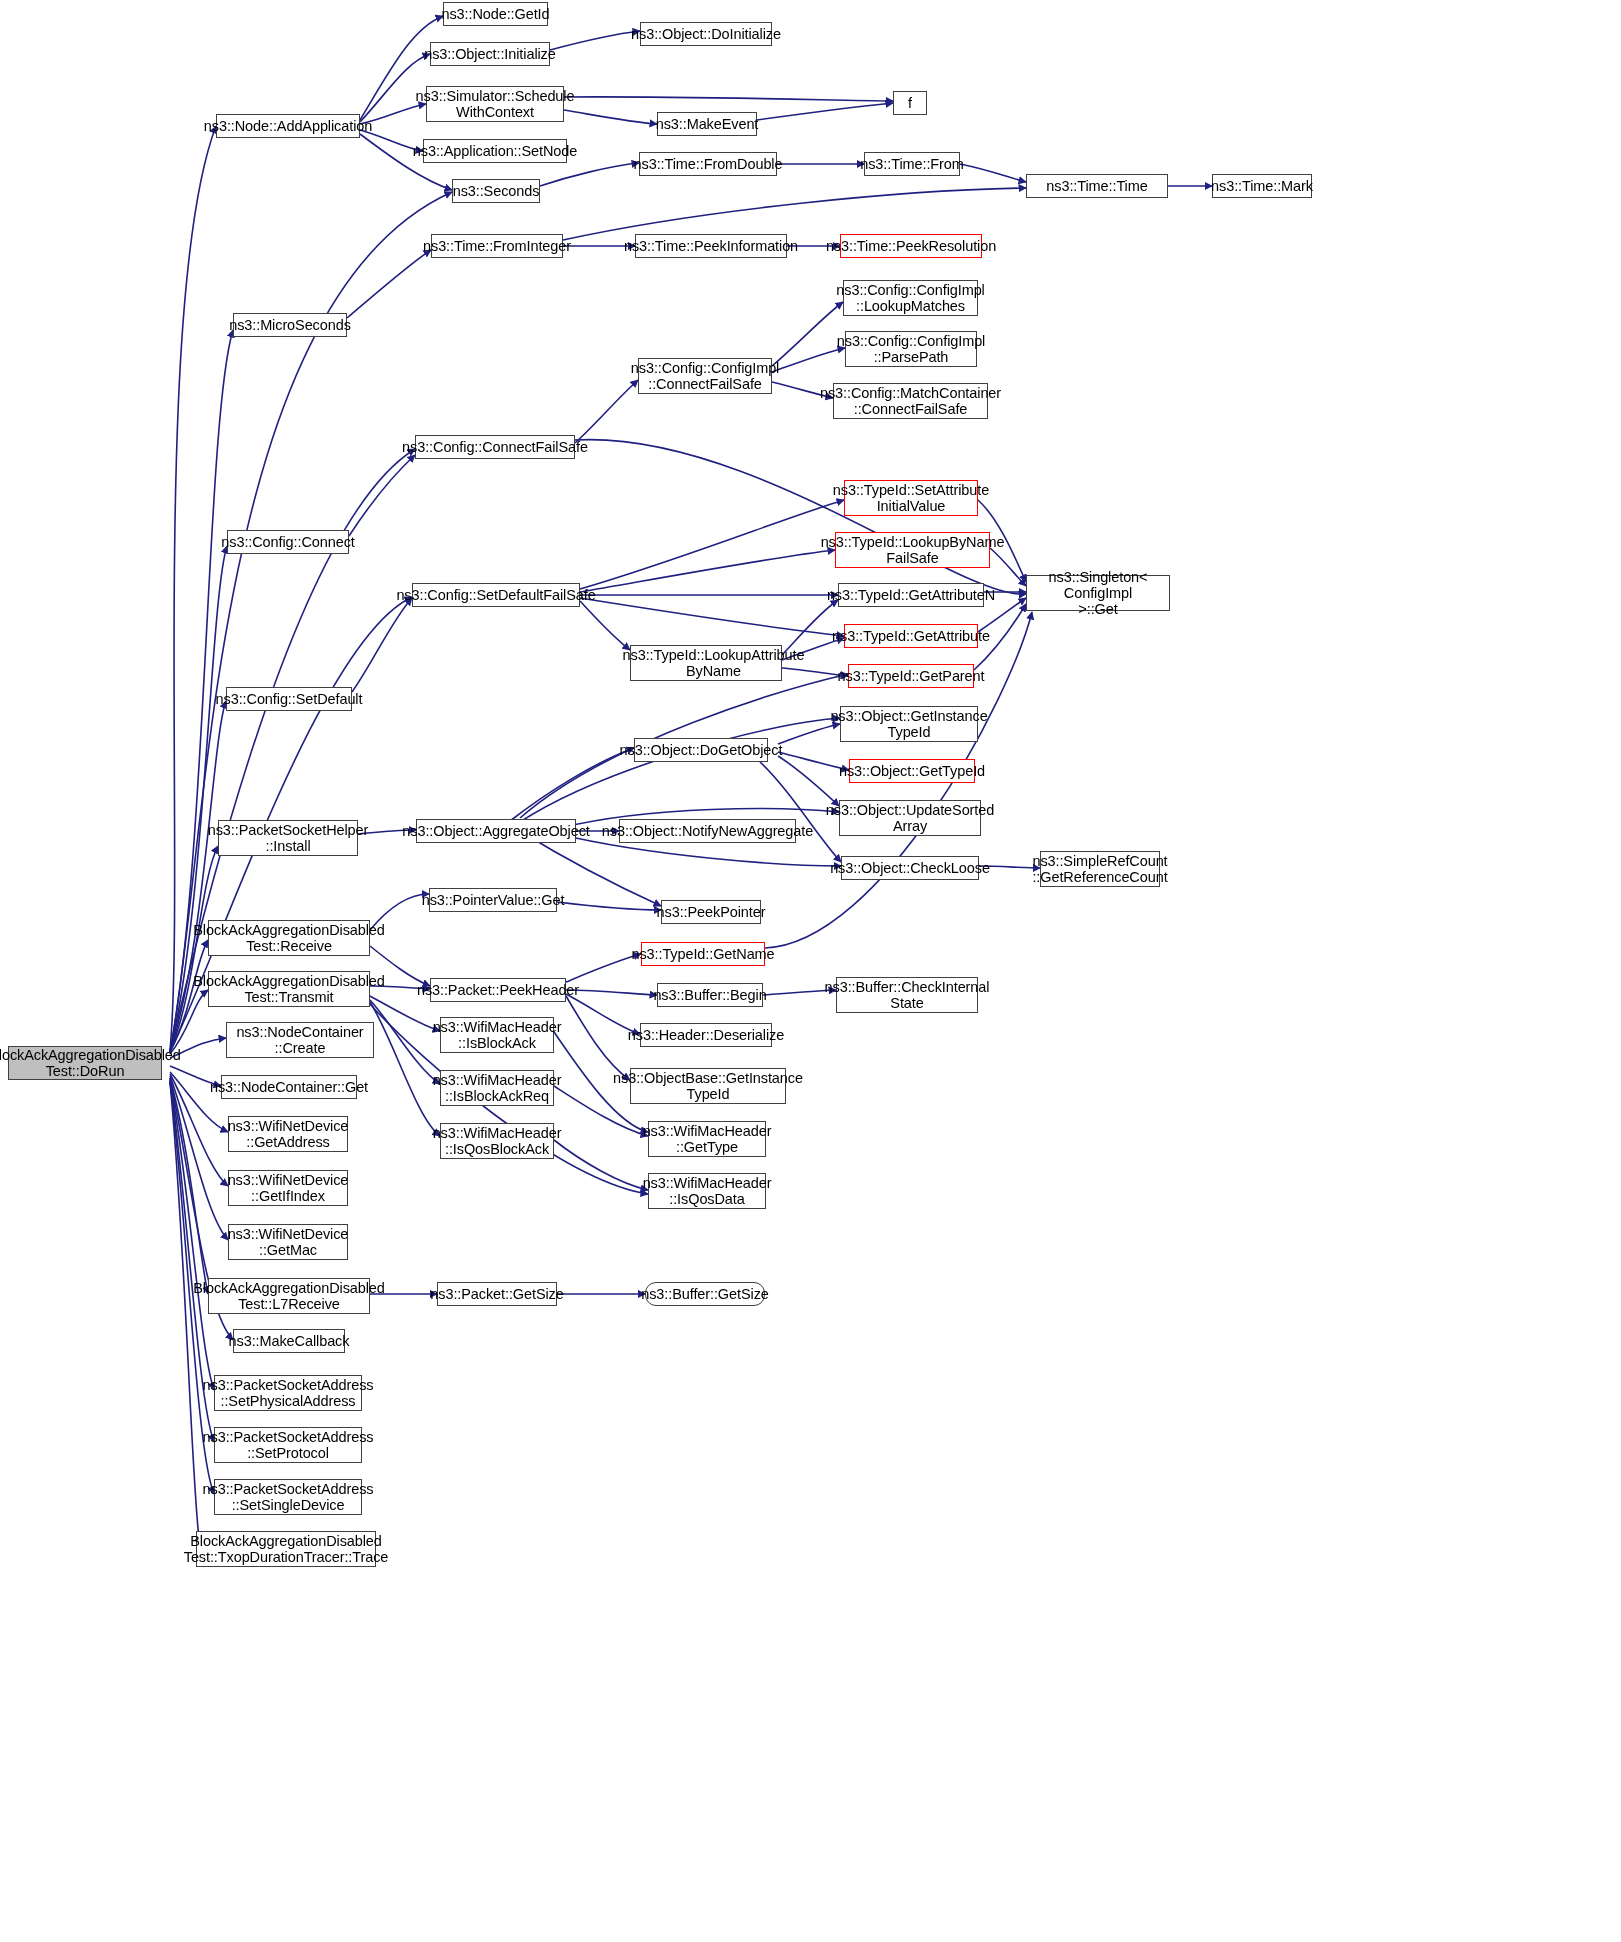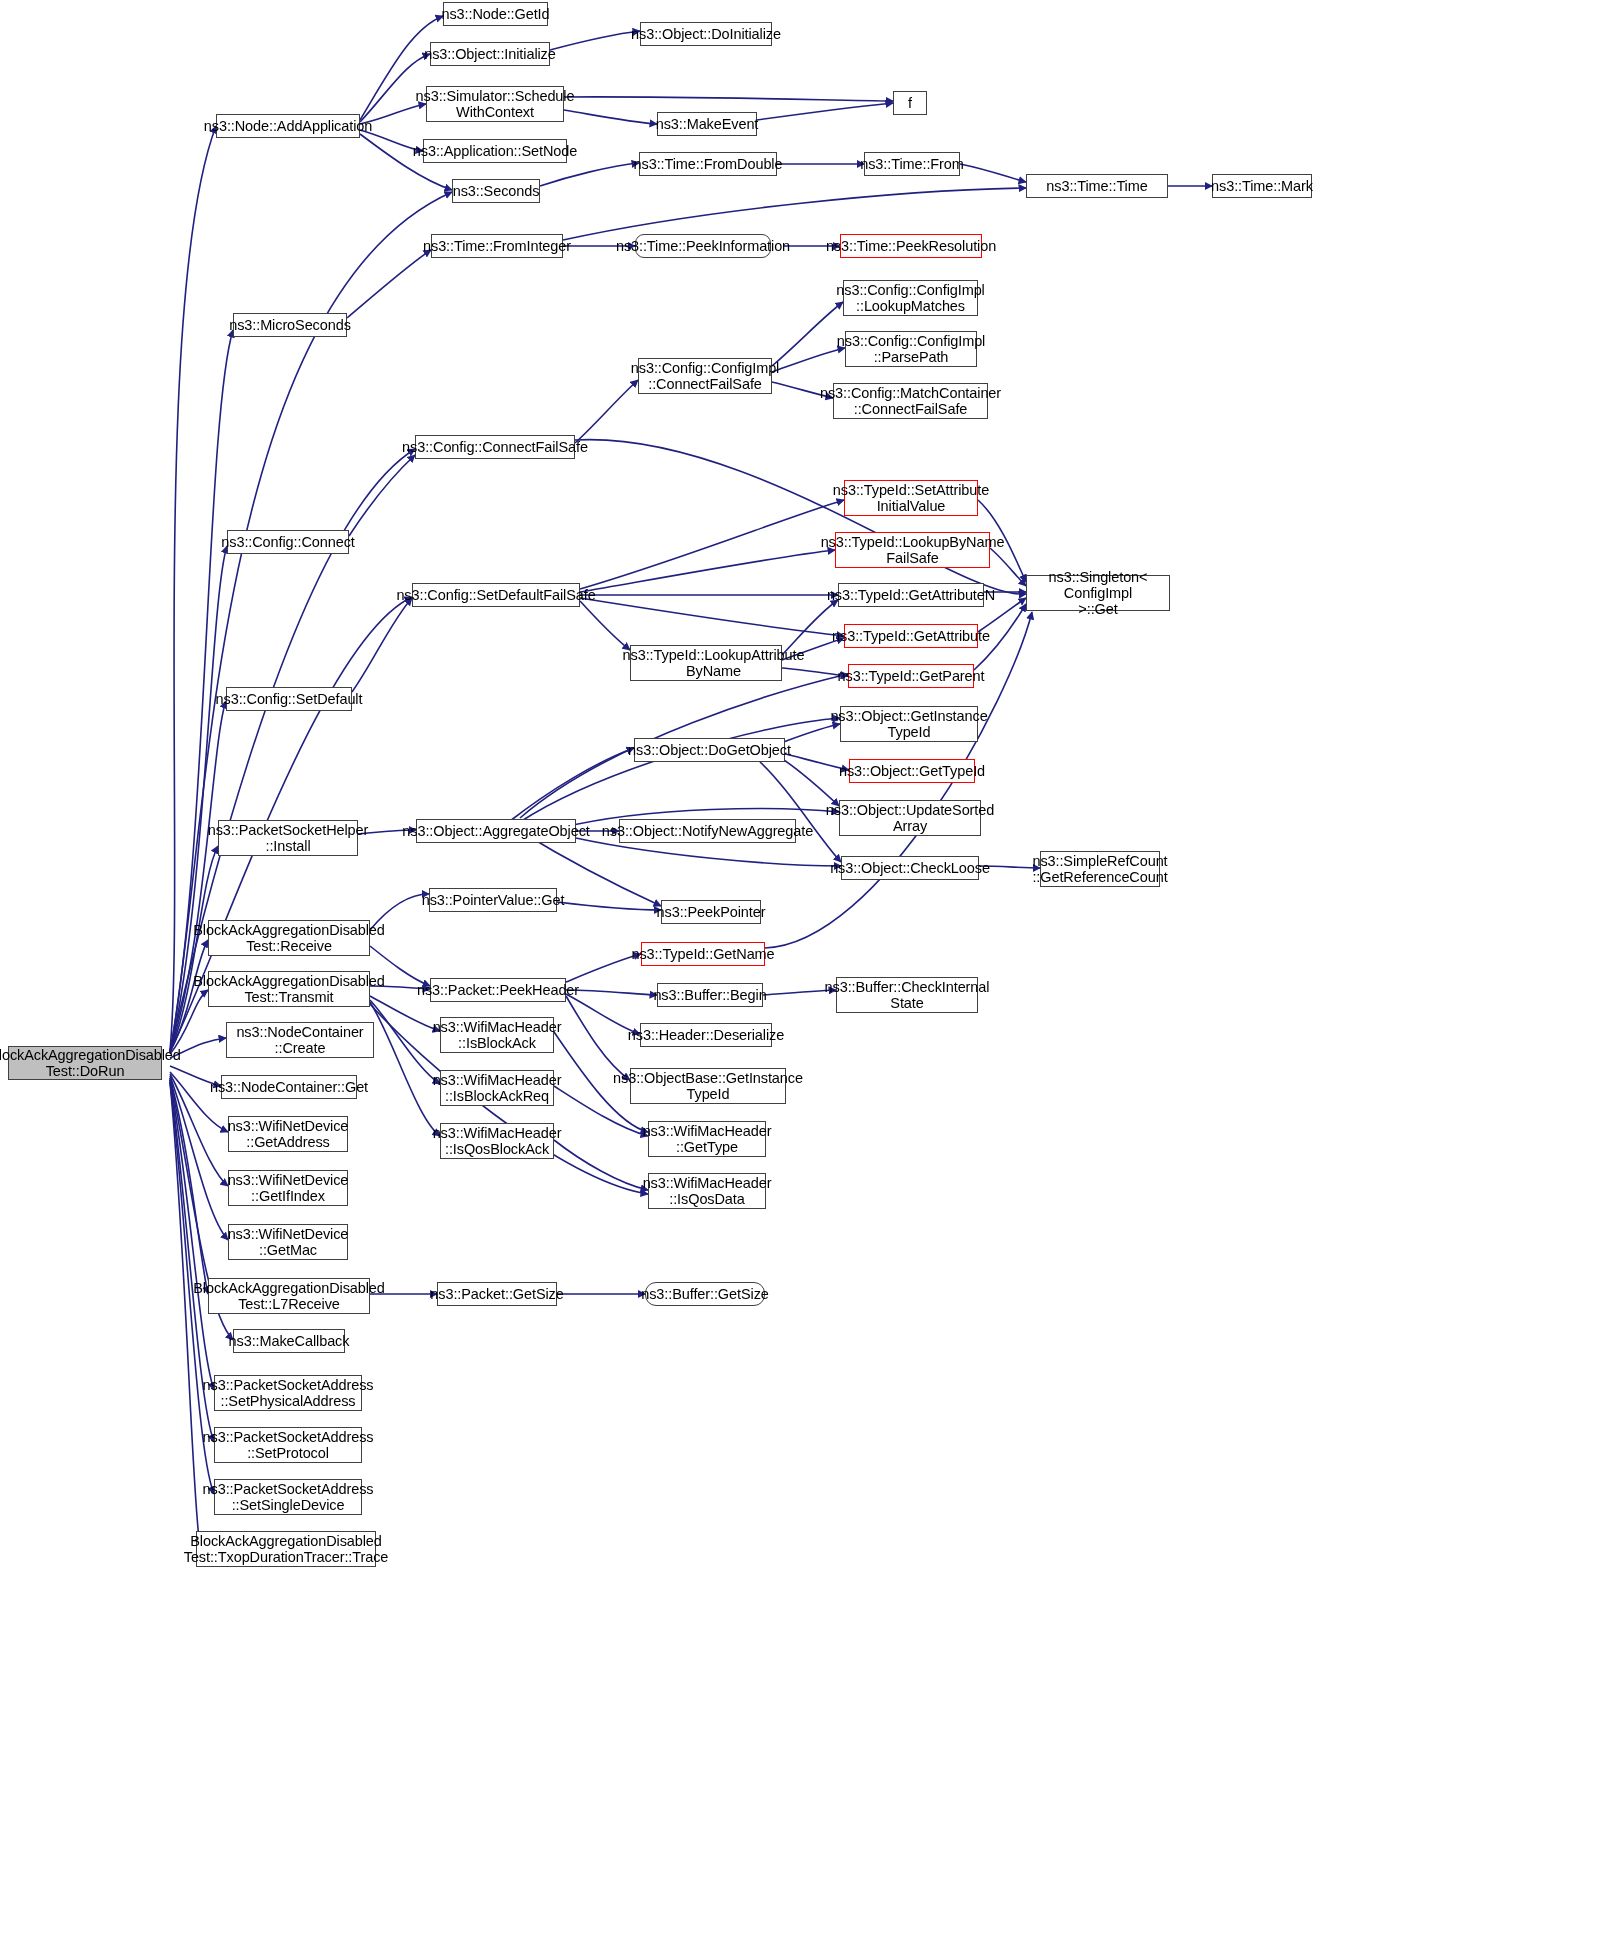--- a/index.html
+++ b/index.html
@@ -163,21 +163,21 @@
 WithContext</div>
       <div class="node" style="left: 893px; top: 91px; width: 34px; height: 24px;">f</div>
       <div class="node" style="left: 657px; top: 112px; width: 100px; height: 24px;">ns3::MakeEvent</div>
       <div class="node" style="left: 423px; top: 139px; width: 144px; height: 24px;">ns3::Application::SetNode</div>
       <div class="node" style="left: 452px; top: 179px; width: 88px; height: 24px;">ns3::Seconds</div>
       <div class="node" style="left: 639px; top: 152px; width: 138px; height: 24px;">ns3::Time::FromDouble</div>
       <div class="node" style="left: 864px; top: 152px; width: 96px; height: 24px;">ns3::Time::From</div>
       <div class="node" style="left: 1026px; top: 174px; width: 142px; height: 24px;">ns3::Time::Time</div>
       <div class="node" style="left: 1212px; top: 174px; width: 100px; height: 24px;">ns3::Time::Mark</div>
       <div class="node" style="left: 431px; top: 234px; width: 132px; height: 24px;">ns3::Time::FromInteger</div>
-      <div class="node" style="left: 635px; top: 234px; width: 136px; height: 24px; border-radius: 9px;">ns3::Time::PeekInformation</div>
+      <div class="node" style="left: 635px; top: 234px; width: 152px; height: 24px;">ns3::Time::PeekInformation</div>
       <div class="node red" style="left: 840px; top: 234px; width: 142px; height: 24px;">ns3::Time::PeekResolution</div>
       <div class="node" style="left: 233px; top: 313px; width: 114px; height: 24px;">ns3::MicroSeconds</div>
       <div class="node" style="left: 638px; top: 358px; width: 134px; height: 36px;">ns3::Config::ConfigImpl
 ::ConnectFailSafe</div>
       <div class="node" style="left: 843px; top: 280px; width: 135px; height: 36px;">ns3::Config::ConfigImpl
 ::LookupMatches</div>
       <div class="node" style="left: 845px; top: 331px; width: 132px; height: 36px;">ns3::Config::ConfigImpl
 ::ParsePath</div>
       <div class="node" style="left: 833px; top: 383px; width: 155px; height: 36px;">ns3::Config::MatchContainer
 ::ConnectFailSafe</div>
@@ -191,21 +191,21 @@
       <div class="node" style="left: 838px; top: 583px; width: 146px; height: 24px;">ns3::TypeId::GetAttributeN</div>
       <div class="node red" style="left: 844px; top: 624px; width: 134px; height: 24px;">ns3::TypeId::GetAttribute</div>
       <div class="node" style="left: 1026px; top: 575px; width: 144px; height: 36px;">ns3::Singleton&lt; ConfigImpl
 &gt;::Get</div>
       <div class="node" style="left: 630px; top: 645px; width: 152px; height: 36px; padding-left: 18px;">ns3::TypeId::LookupAttribute
 ByName</div>
       <div class="node red" style="left: 848px; top: 664px; width: 126px; height: 24px;">ns3::TypeId::GetParent</div>
       <div class="node" style="left: 226px; top: 687px; width: 126px; height: 24px;">ns3::Config::SetDefault</div>
       <div class="node" style="left: 840px; top: 706px; width: 138px; height: 36px;">ns3::Object::GetInstance
 TypeId</div>
-      <div class="node" style="left: 634px; top: 738px; width: 151px; height: 24px;">ns3::Object::DoGetObject</div>
+      <div class="node" style="left: 634px; top: 738px; width: 134px; height: 24px;">ns3::Object::DoGetObject</div>
       <div class="node red" style="left: 849px; top: 759px; width: 126px; height: 24px;">ns3::Object::GetTypeId</div>
       <div class="node" style="left: 839px; top: 800px; width: 142px; height: 36px;">ns3::Object::UpdateSorted
 Array</div>
       <div class="node" style="left: 218px; top: 820px; width: 140px; height: 36px;">ns3::PacketSocketHelper
 ::Install</div>
       <div class="node" style="left: 416px; top: 819px; width: 160px; height: 24px;">ns3::Object::AggregateObject</div>
       <div class="node" style="left: 619px; top: 819px; width: 177px; height: 24px;">ns3::Object::NotifyNewAggregate</div>
       <div class="node" style="left: 841px; top: 856px; width: 138px; height: 24px;">ns3::Object::CheckLoose</div>
       <div class="node" style="left: 1040px; top: 851px; width: 120px; height: 36px;">ns3::SimpleRefCount
 ::GetReferenceCount</div>

